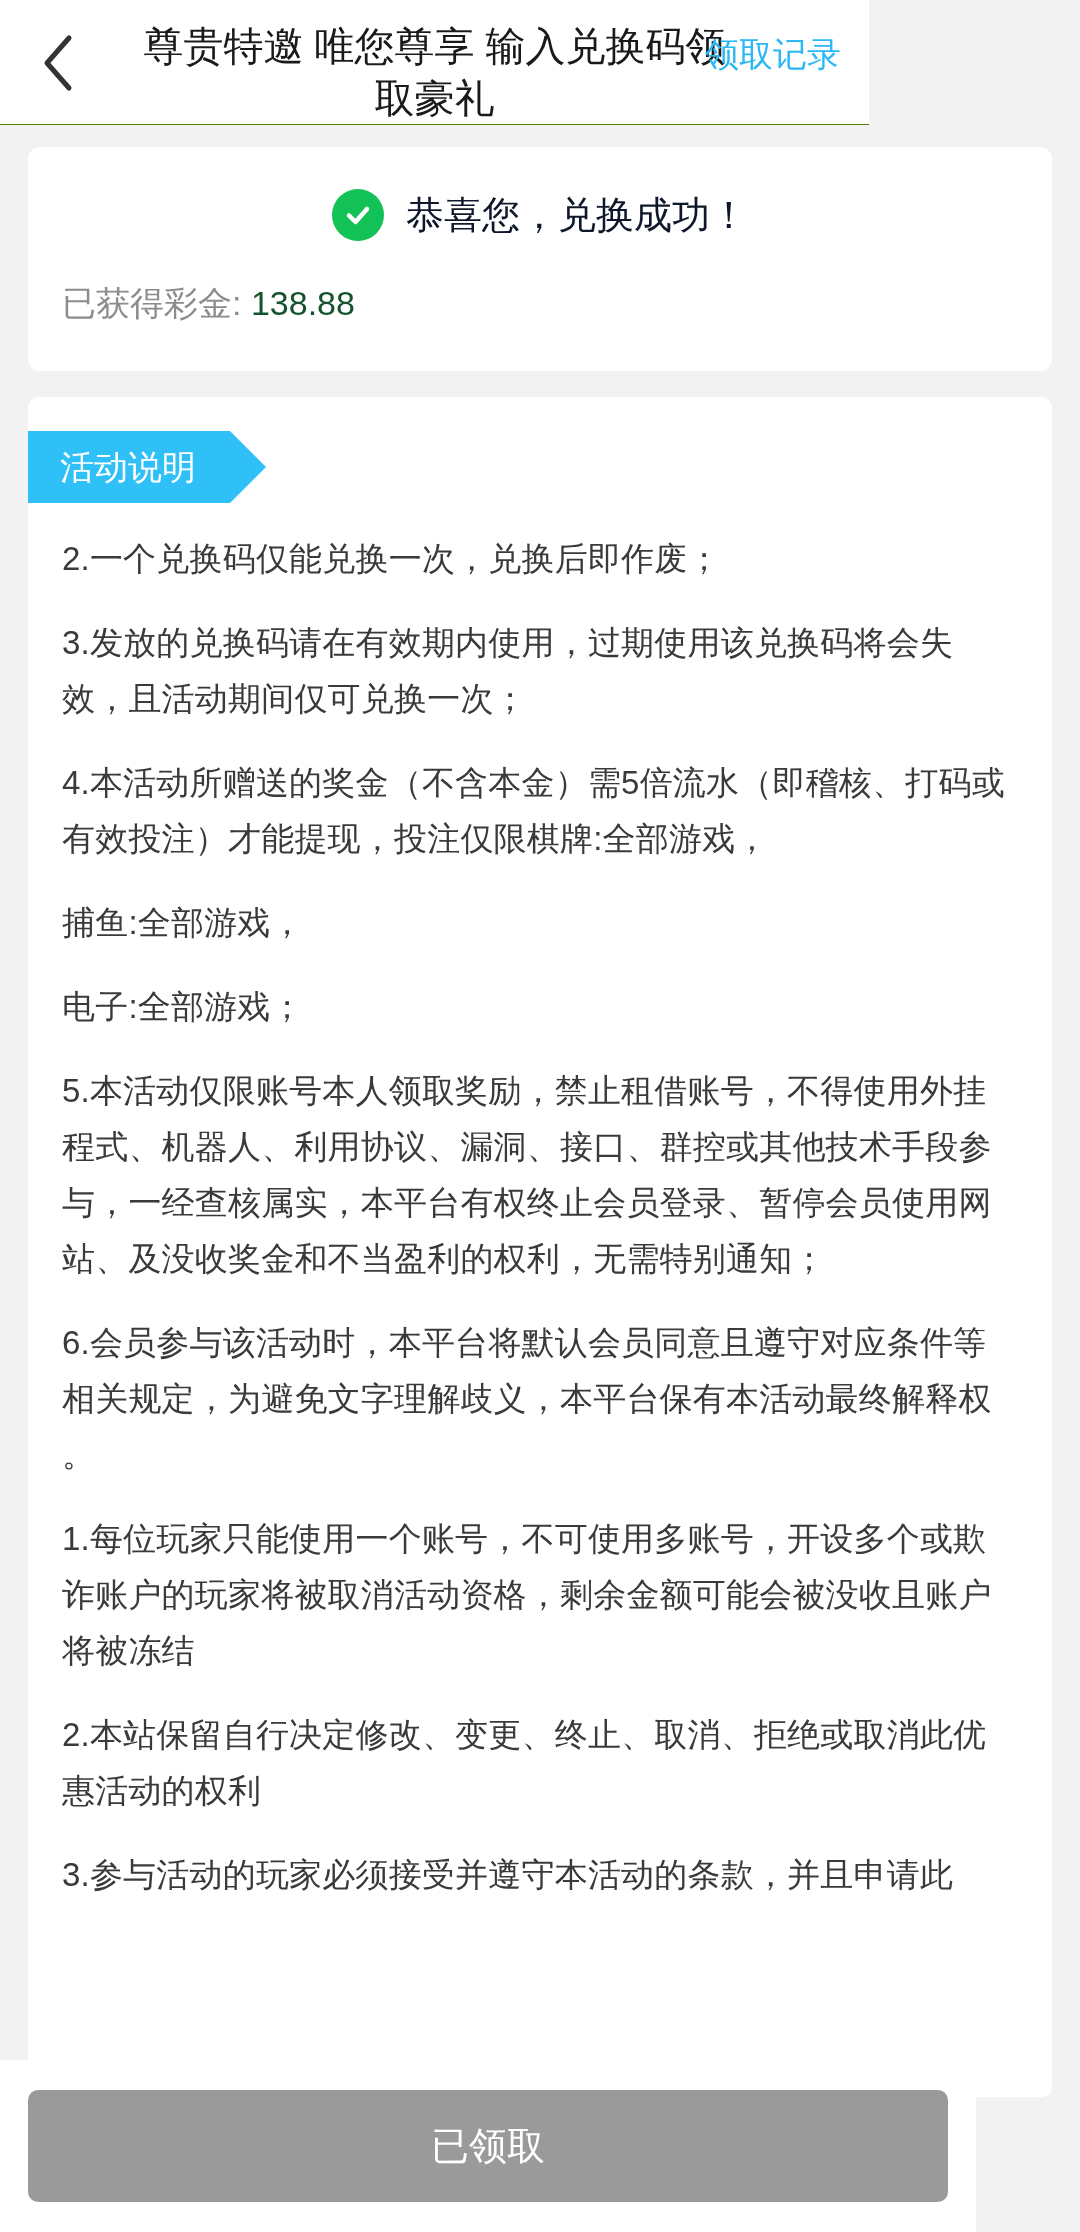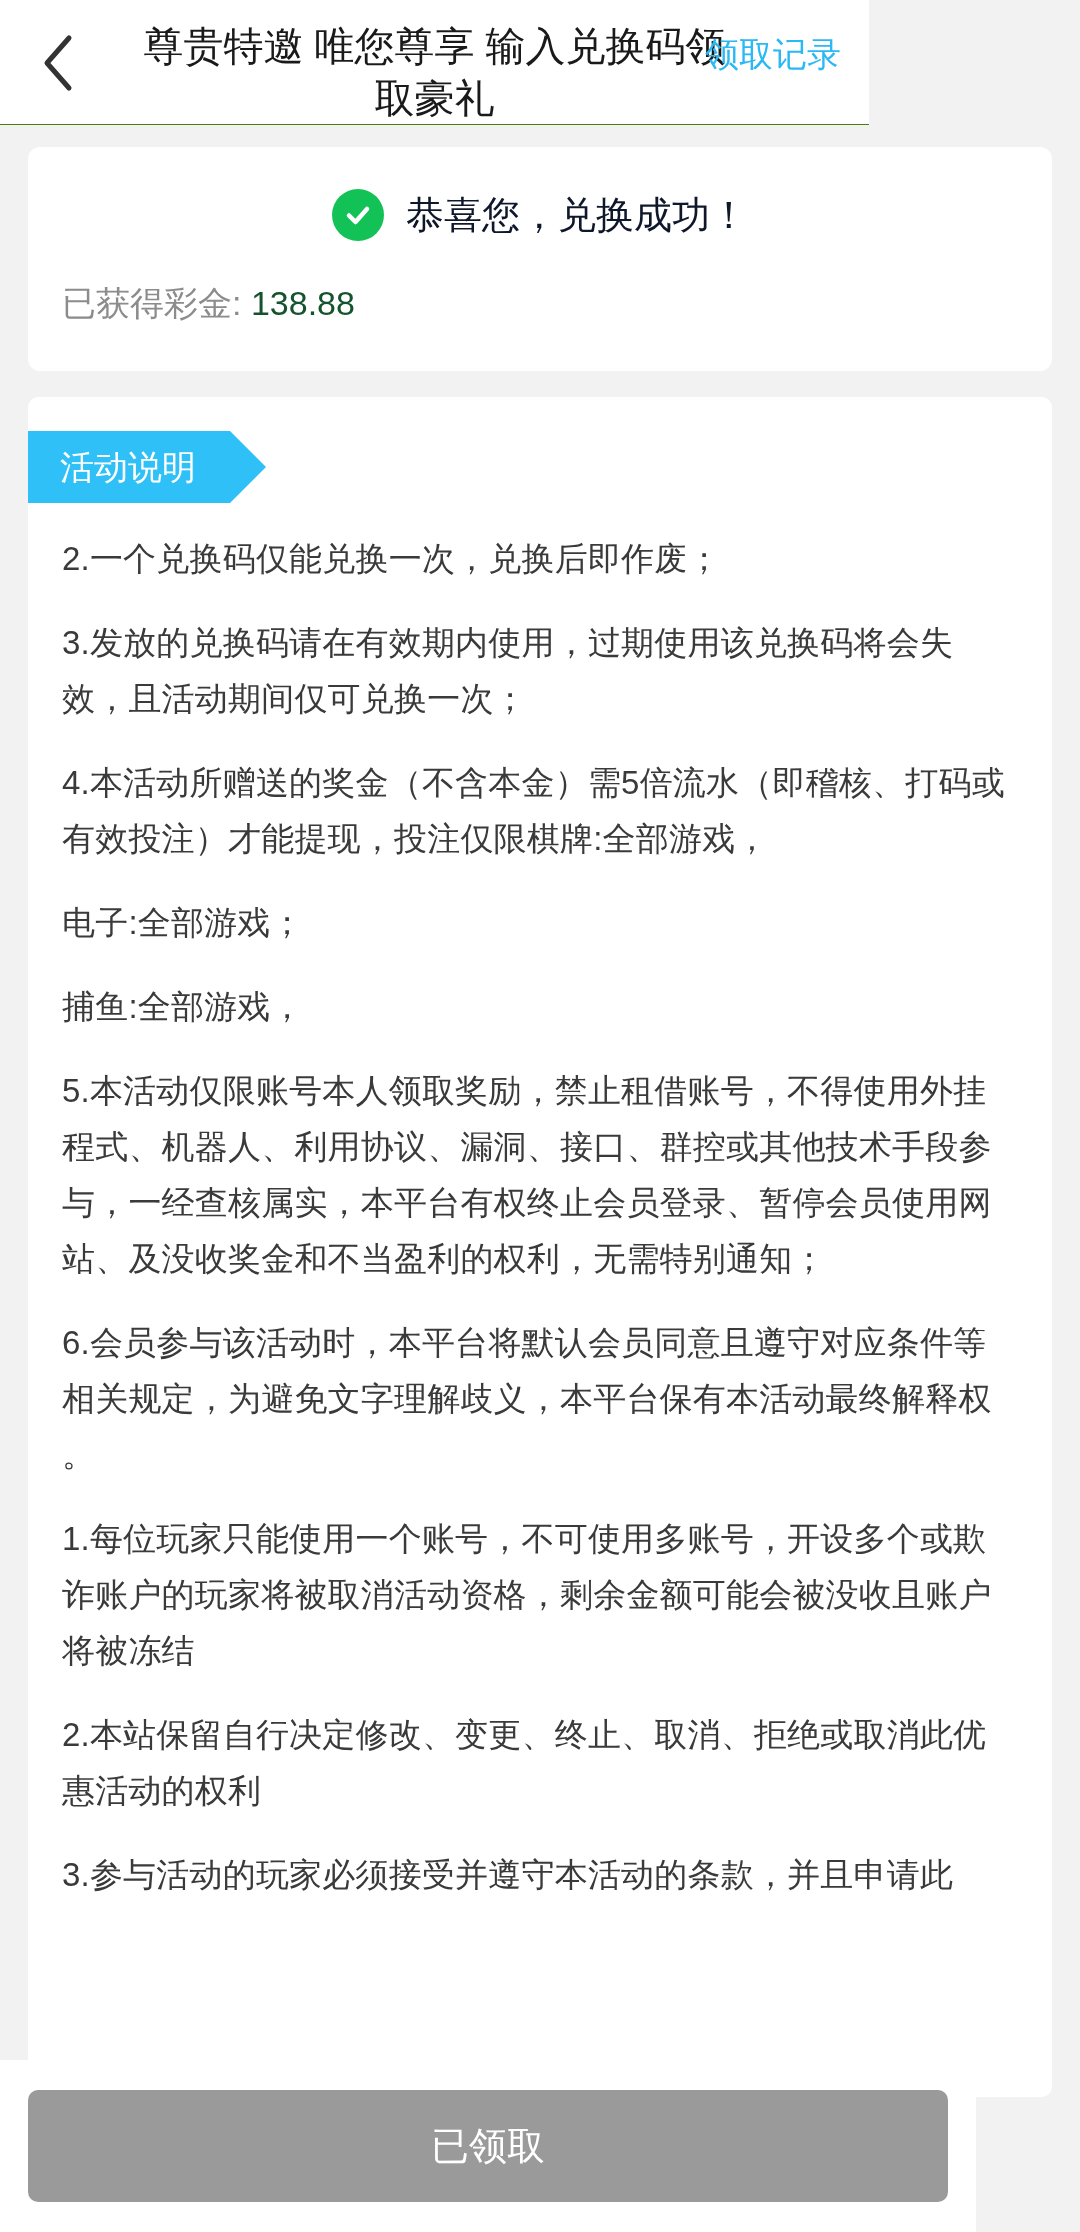--- a/index.html
+++ b/index.html
@@ -193,22 +193,22 @@
       <span class="value">138.88</span>
     </div>
   </div>
 
   <div class="content-card">
 
     <div class="section-tag">活动说明</div>
     <div class="para">2.一个兑换码仅能兑换一次，兑换后即作废；</div>
     <div class="para">3.发放的兑换码请在有效期内使用，过期使用该兑换码将会失效，且活动期间仅可兑换一次；</div>
     <div class="para">4.本活动所赠送的奖金（不含本金）需5倍流水（即稽核、打码或有效投注）才能提现，投注仅限棋牌:全部游戏，</div>
+    <div class="para">捕鱼:全部游戏，</div>
     <div class="para">电子:全部游戏；</div>
-    <div class="para">捕鱼:全部游戏，</div>
     <div class="para">5.本活动仅限账号本人领取奖励，禁止租借账号，不得使用外挂程式、机器人、利用协议、漏洞、接口、群控或其他技术手段参与，一经查核属实，本平台有权终止会员登录、暂停会员使用网站、及没收奖金和不当盈利的权利，无需特别通知；</div>
     <div class="para">6.会员参与该活动时，本平台将默认会员同意且遵守对应条件等相关规定，为避免文字理解歧义，本平台保有本活动最终解释权 。</div>
 
     <div class="para">1.每位玩家只能使用一个账号，不可使用多账号，开设多个或欺诈账户的玩家将被取消活动资格，剩余金额可能会被没收且账户将被冻结</div>
     <div class="para">2.本站保留自行决定修改、变更、终止、取消、拒绝或取消此优惠活动的权利</div>
     <div class="para">3.参与活动的玩家必须接受并遵守本活动的条款，并且申请此</div>
 
   </div>
 
   <div class="bottom-bar">

